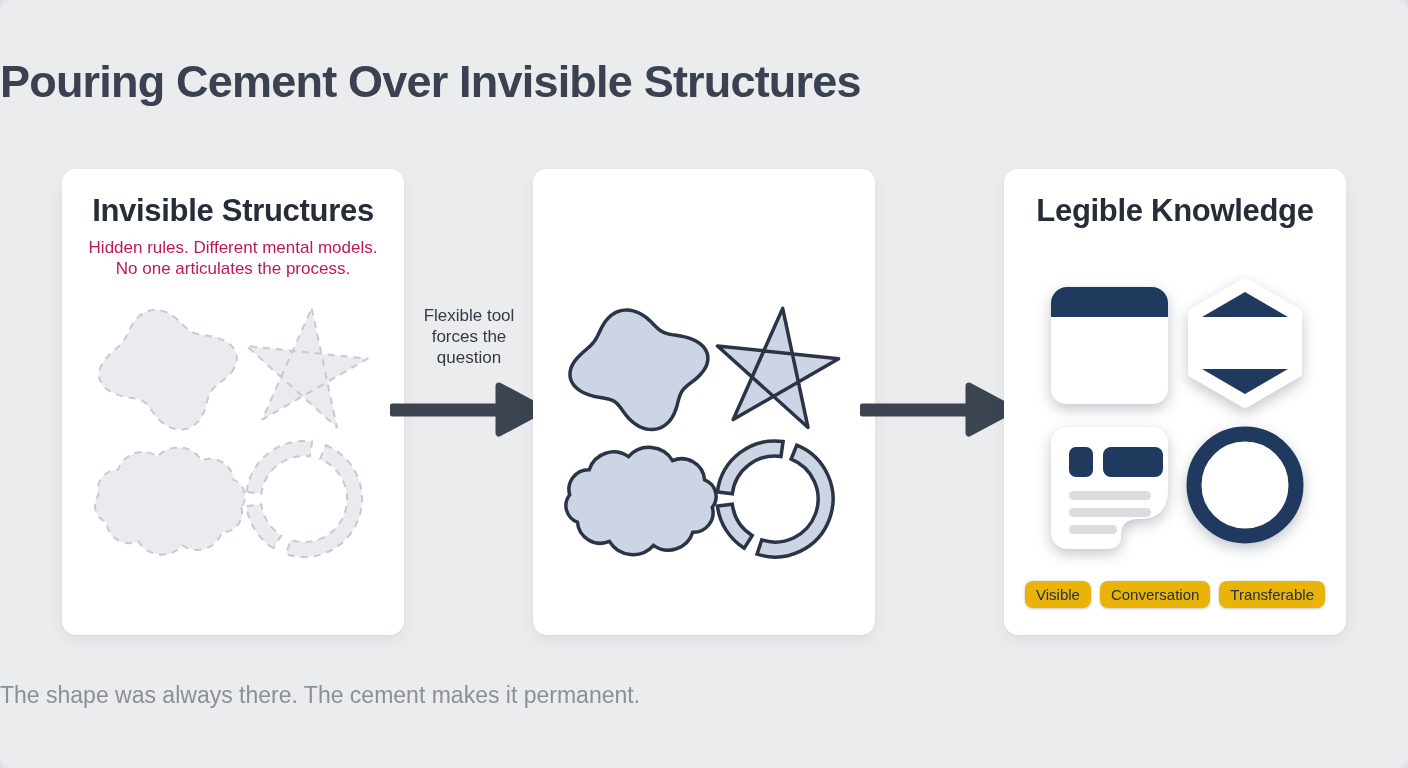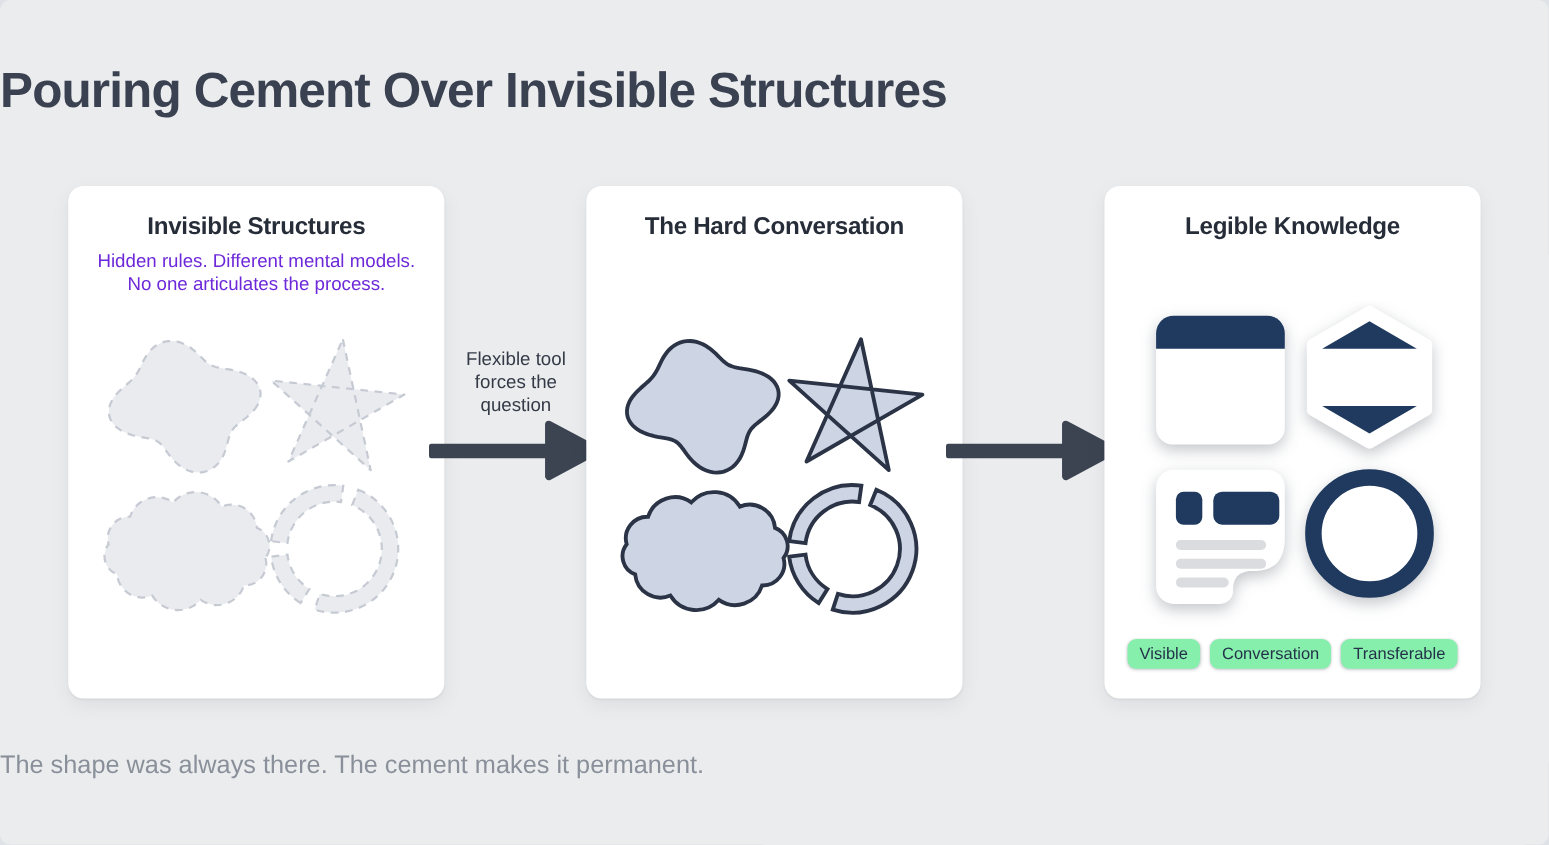--- a/index.html
+++ b/index.html
@@ -12,44 +12,44 @@
     position:absolute;top:56px;left:0;width:100%;text-align:left;
     font-size:45px;font-weight:700;letter-spacing:-0.8px;color:#3a4150;
   }
   .panel{
     position:absolute;top:169px;width:342px;height:466px;background:#ffffff;
     border-radius:14px;
     box-shadow:0 1px 2px rgba(20,25,35,.05),0 6px 18px rgba(20,25,35,.06);
   }
   .p1{left:62px}.p2{left:533px}.p3{left:1004px}
   .ptitle{
-    margin-top:24px;text-align:center;font-size:22px;font-weight:700;
+    margin-top:24px;text-align:center;font-size:31px;font-weight:700;
     color:#262d38;letter-spacing:-0.3px;
   }
   .psub{
     margin-top:8px;text-align:center;font-size:17px;line-height:21px;
-    color:#6d28d9;white-space:pre-line;padding:0 14px;
+    color:#be185d;white-space:pre-line;padding:0 14px;
   }
   .shapes{position:absolute;left:0;top:104px;}
   .lshape{filter:drop-shadow(0 5px 7px rgba(35,45,65,.28));}
   .arrowLabel{
     position:absolute;text-align:center;font-size:17px;line-height:21px;
     color:#333a46;white-space:pre-line;font-weight:400;
   }
-  .al1{left:392px;top:316px;width:154px;text-align:center;}
+  .al1{left:392px;top:305px;width:154px;text-align:center;}
   .al2{left:862px;top:321px;width:155px;}
   .arrowSvg{position:absolute;top:380px;}
   .as1{left:390px;}
   .as2{left:860px;}
   .badges{
     position:absolute;left:0;bottom:27px;width:100%;
     display:flex;justify-content:center;gap:9px;
   }
   .badge{
-    background:#86efac;border-radius:8px;padding:5px 11px;
+    background:#eab308;border-radius:8px;padding:5px 11px;
     font-size:15px;font-weight:500;color:#233249;
     box-shadow:0 1px 3px rgba(30,40,60,.22),0 0 0 1px rgba(30,40,60,.03);
   }
   .caption{
     position:absolute;top:682px;left:0;width:100%;text-align:left;
     font-size:23px;color:#8a9099;
   }
 </style>
 </head>
 <body>
@@ -76,21 +76,20 @@
 
   <div class="arrowLabel al1">Flexible tool
 forces the
 question</div>
   <svg class="arrowSvg as1" width="158" height="58" viewBox="0 0 158 58">
     <rect class="arrShaft" x="0" y="23.5" width="114" height="13" rx="2" fill="#3c4452"></rect>
     <path class="arrHead" d="M109,6 L153,29.5 L109,53 Z" fill="#3c4452" stroke="#3c4452" stroke-width="7" stroke-linejoin="round"></path>
   </svg>
 
   <div class="panel p2">
-    <div class="ptitle">The Hard Conversation</div>
     <svg id="svgSolid" class="shapes" width="342" height="320" viewBox="0 0 342 320">
         <g fill="#cdd4e3" stroke="#2b3447" stroke-width="3.5">
           <path d="M172.24,95L170.64,97.56L168.77,99.98L166.7,102.25L164.5,104.36L162.24,106.32L159.99,108.14L157.8,109.84L155.73,111.46L153.82,113.03L152.11,114.58L150.61,116.17L149.32,117.82L148.23,119.58L147.31,121.47L146.53,123.5L145.85,125.7L145.21,128.06L144.56,130.57L143.85,133.2L143.01,135.92L142,138.7L140.78,141.46L139.31,144.16L137.57,146.74L135.56,149.13L133.27,151.27L130.73,153.11L127.96,154.59L124.99,155.68L121.88,156.35L118.67,156.59L115.43,156.38L112.2,155.75L109.04,154.72L106,153.33L103.12,151.62L100.42,149.65L97.94,147.49L95.67,145.2L93.62,142.85L91.76,140.5L90.07,138.23L88.52,136.07L87.06,134.09L85.63,132.3L84.2,130.73L82.7,129.38L81.1,128.26L79.35,127.35L77.41,126.61L75.27,126.02L72.91,125.52L70.35,125.06L67.59,124.59L64.66,124.07L61.61,123.44L58.49,122.66L55.36,121.68L52.27,120.49L49.32,119.07L46.55,117.41L44.04,115.51L41.84,113.38L40.01,111.06L38.59,108.57L37.6,105.95L37.05,103.24L36.96,100.48L37.29,97.72L38.03,95L39.14,92.35L40.56,89.81L42.25,87.38L44.13,85.1L46.14,82.95L48.23,80.94L50.33,79.05L52.39,77.26L54.36,75.54L56.22,73.86L57.94,72.19L59.51,70.5L60.93,68.76L62.21,66.95L63.39,65.04L64.49,63.02L65.55,60.9L66.62,58.68L67.73,56.37L68.94,54.02L70.28,51.65L71.79,49.3L73.49,47.02L75.4,44.86L77.54,42.88L79.89,41.12L82.43,39.63L85.16,38.45L88.04,37.6L91.02,37.12L94.06,37L97.13,37.25L100.17,37.85L103.14,38.78L106,40.01L108.73,41.48L111.29,43.15L113.69,44.96L115.91,46.85L117.97,48.77L119.88,50.65L121.67,52.46L123.39,54.15L125.06,55.68L126.73,57.03L128.46,58.2L130.27,59.18L132.21,59.99L134.31,60.64L136.58,61.18L139.05,61.64L141.71,62.07L144.53,62.51L147.51,63.02L150.59,63.64L153.73,64.42L156.87,65.39L159.95,66.57L162.9,68L165.66,69.67L168.15,71.58L170.31,73.72L172.1,76.06L173.47,78.58L174.39,81.23L174.85,83.98L174.84,86.78L174.38,89.57L173.5,92.33Z"></path>
           <path d="M249.69,35.35L275,154.43L184.53,72.97L305.6,85.69L200.18,146.56Z" stroke-linejoin="round"></path>
           <path d="M179.3,234.26A19.66,19.66 0 0 1 159.79,259.26A25.67,25.67 0 0 1 120.5,272.32A27.43,27.43 0 0 1 76.44,268.45A23.18,23.18 0 0 1 44.43,249.13A17.64,17.64 0 0 1 36.7,221.74A19.66,19.66 0 0 1 56.21,196.74A25.67,25.67 0 0 1 95.5,183.68A27.43,27.43 0 0 1 139.56,187.55A23.18,23.18 0 0 1 171.57,206.87A17.64,17.64 0 0 1 179.3,234.26Z"></path>
           <path d="M263.73,172.22A58,58 0 0 1 224.08,281.16L228.71,266.9A43,43 0 0 0 258.11,186.13Z"></path>
           <path d="M211.26,275.19A58,58 0 0 1 184.43,233.07L199.32,231.24A43,43 0 0 0 219.21,262.47Z"></path>
           <path d="M184.43,218.93A58,58 0 0 1 250.07,168.56L247.98,183.42A43,43 0 0 0 199.32,220.76Z"></path>
         </g>
       </svg>

